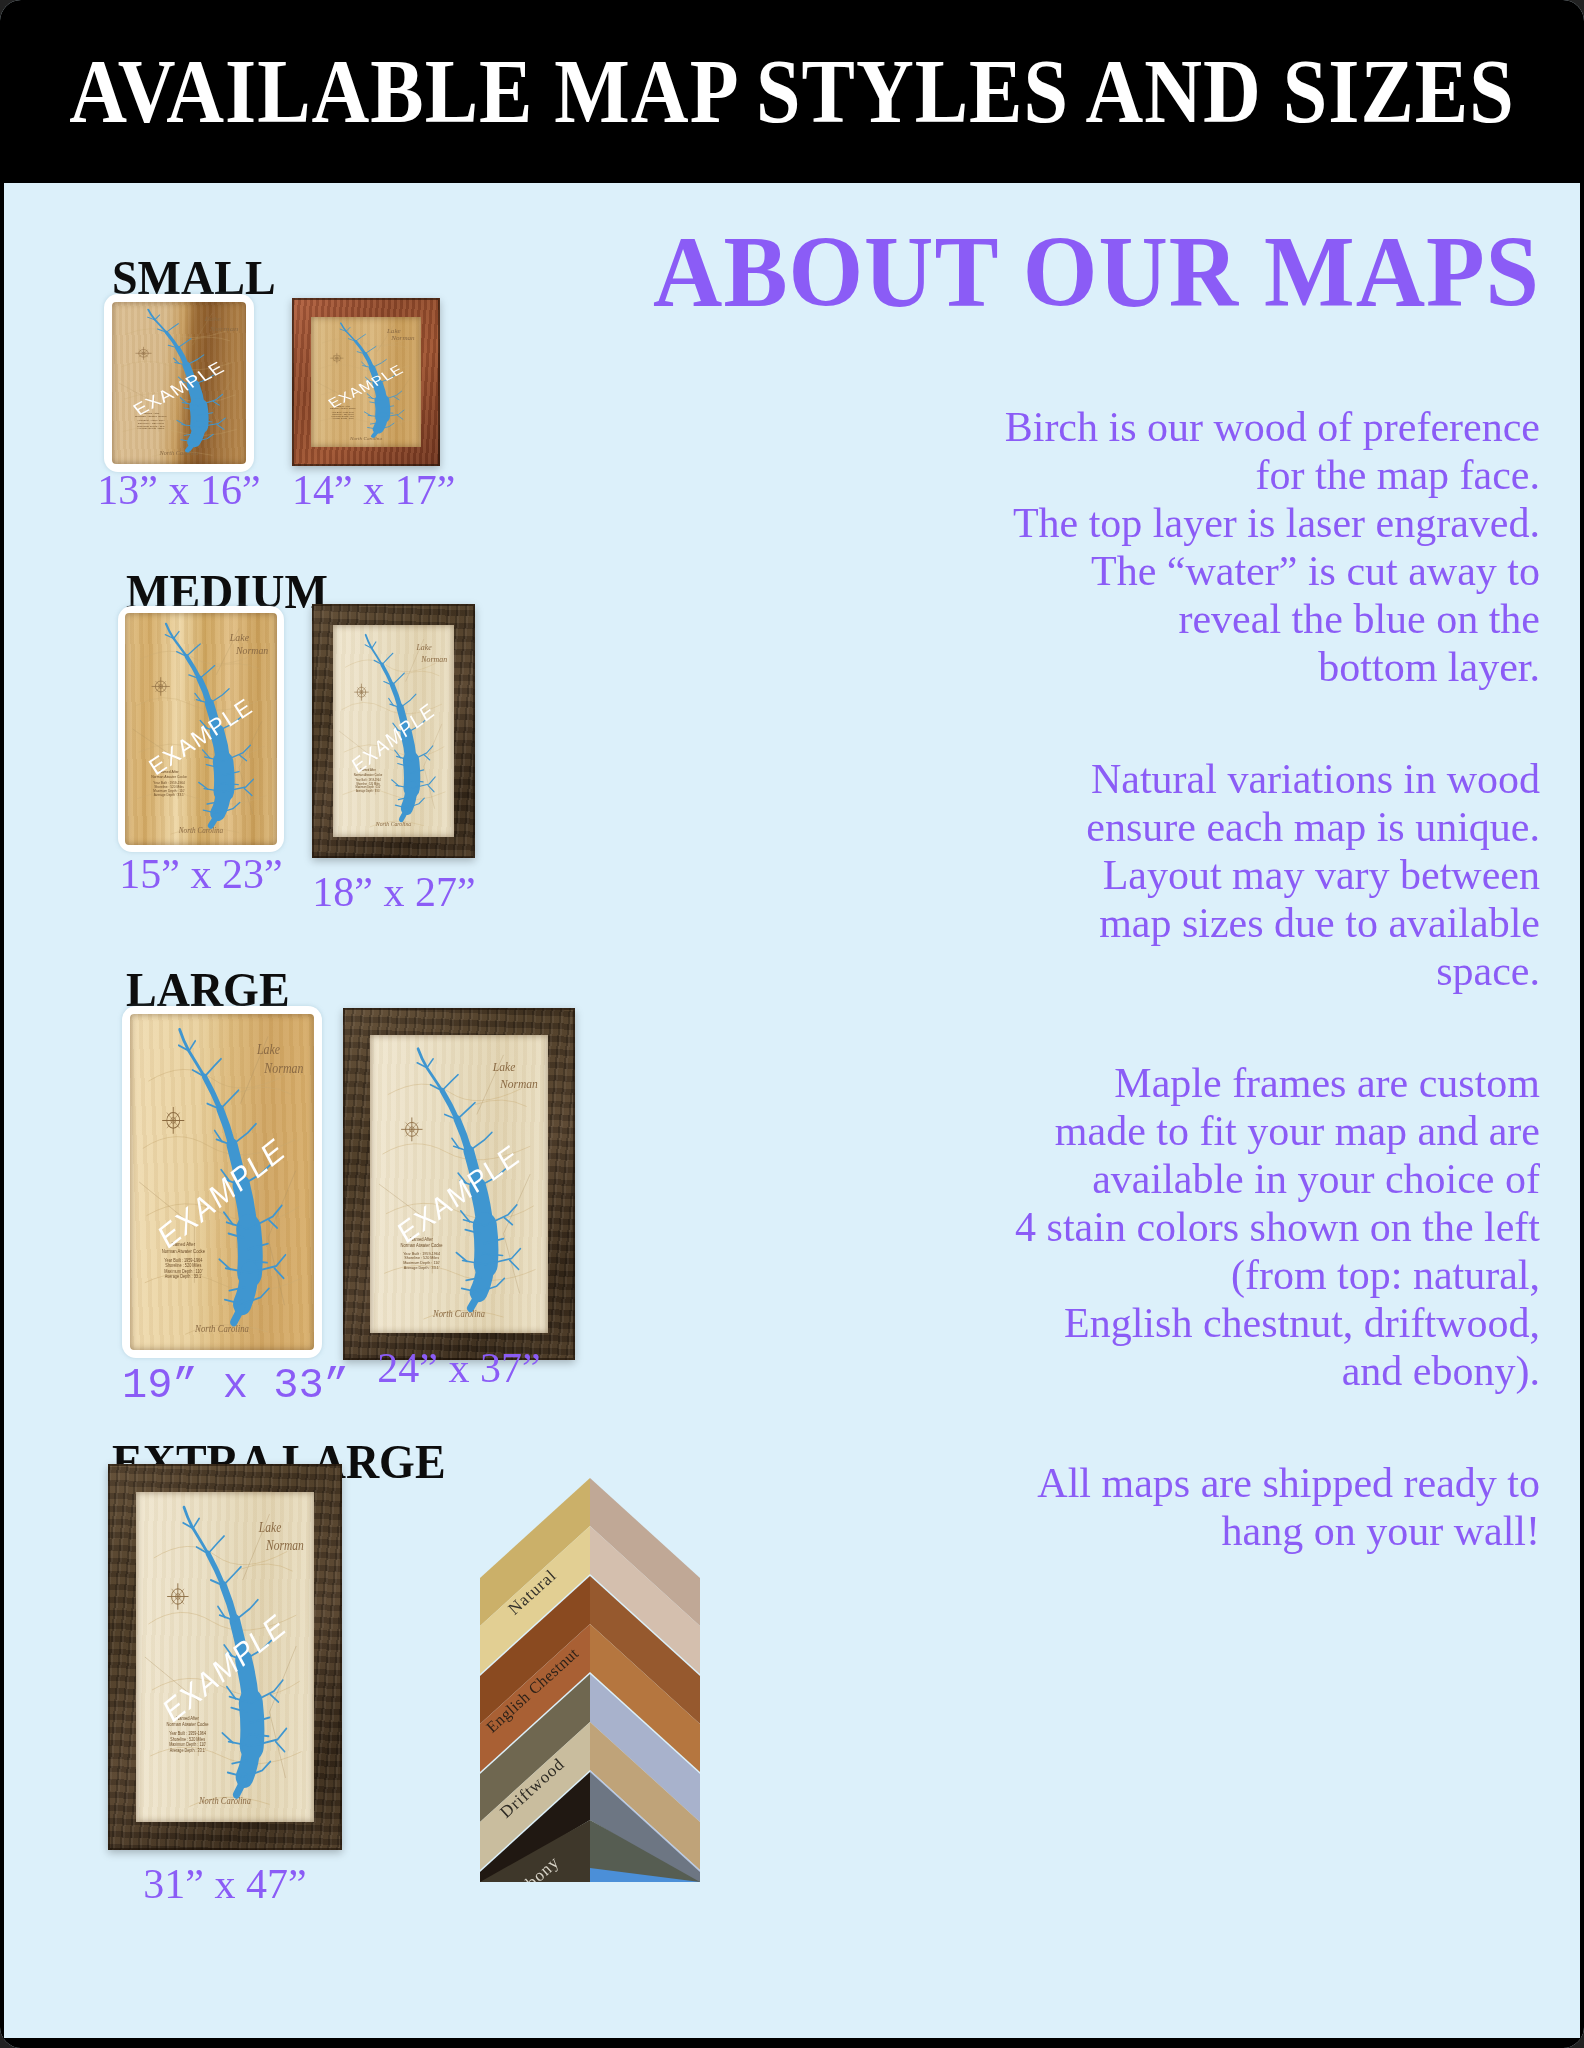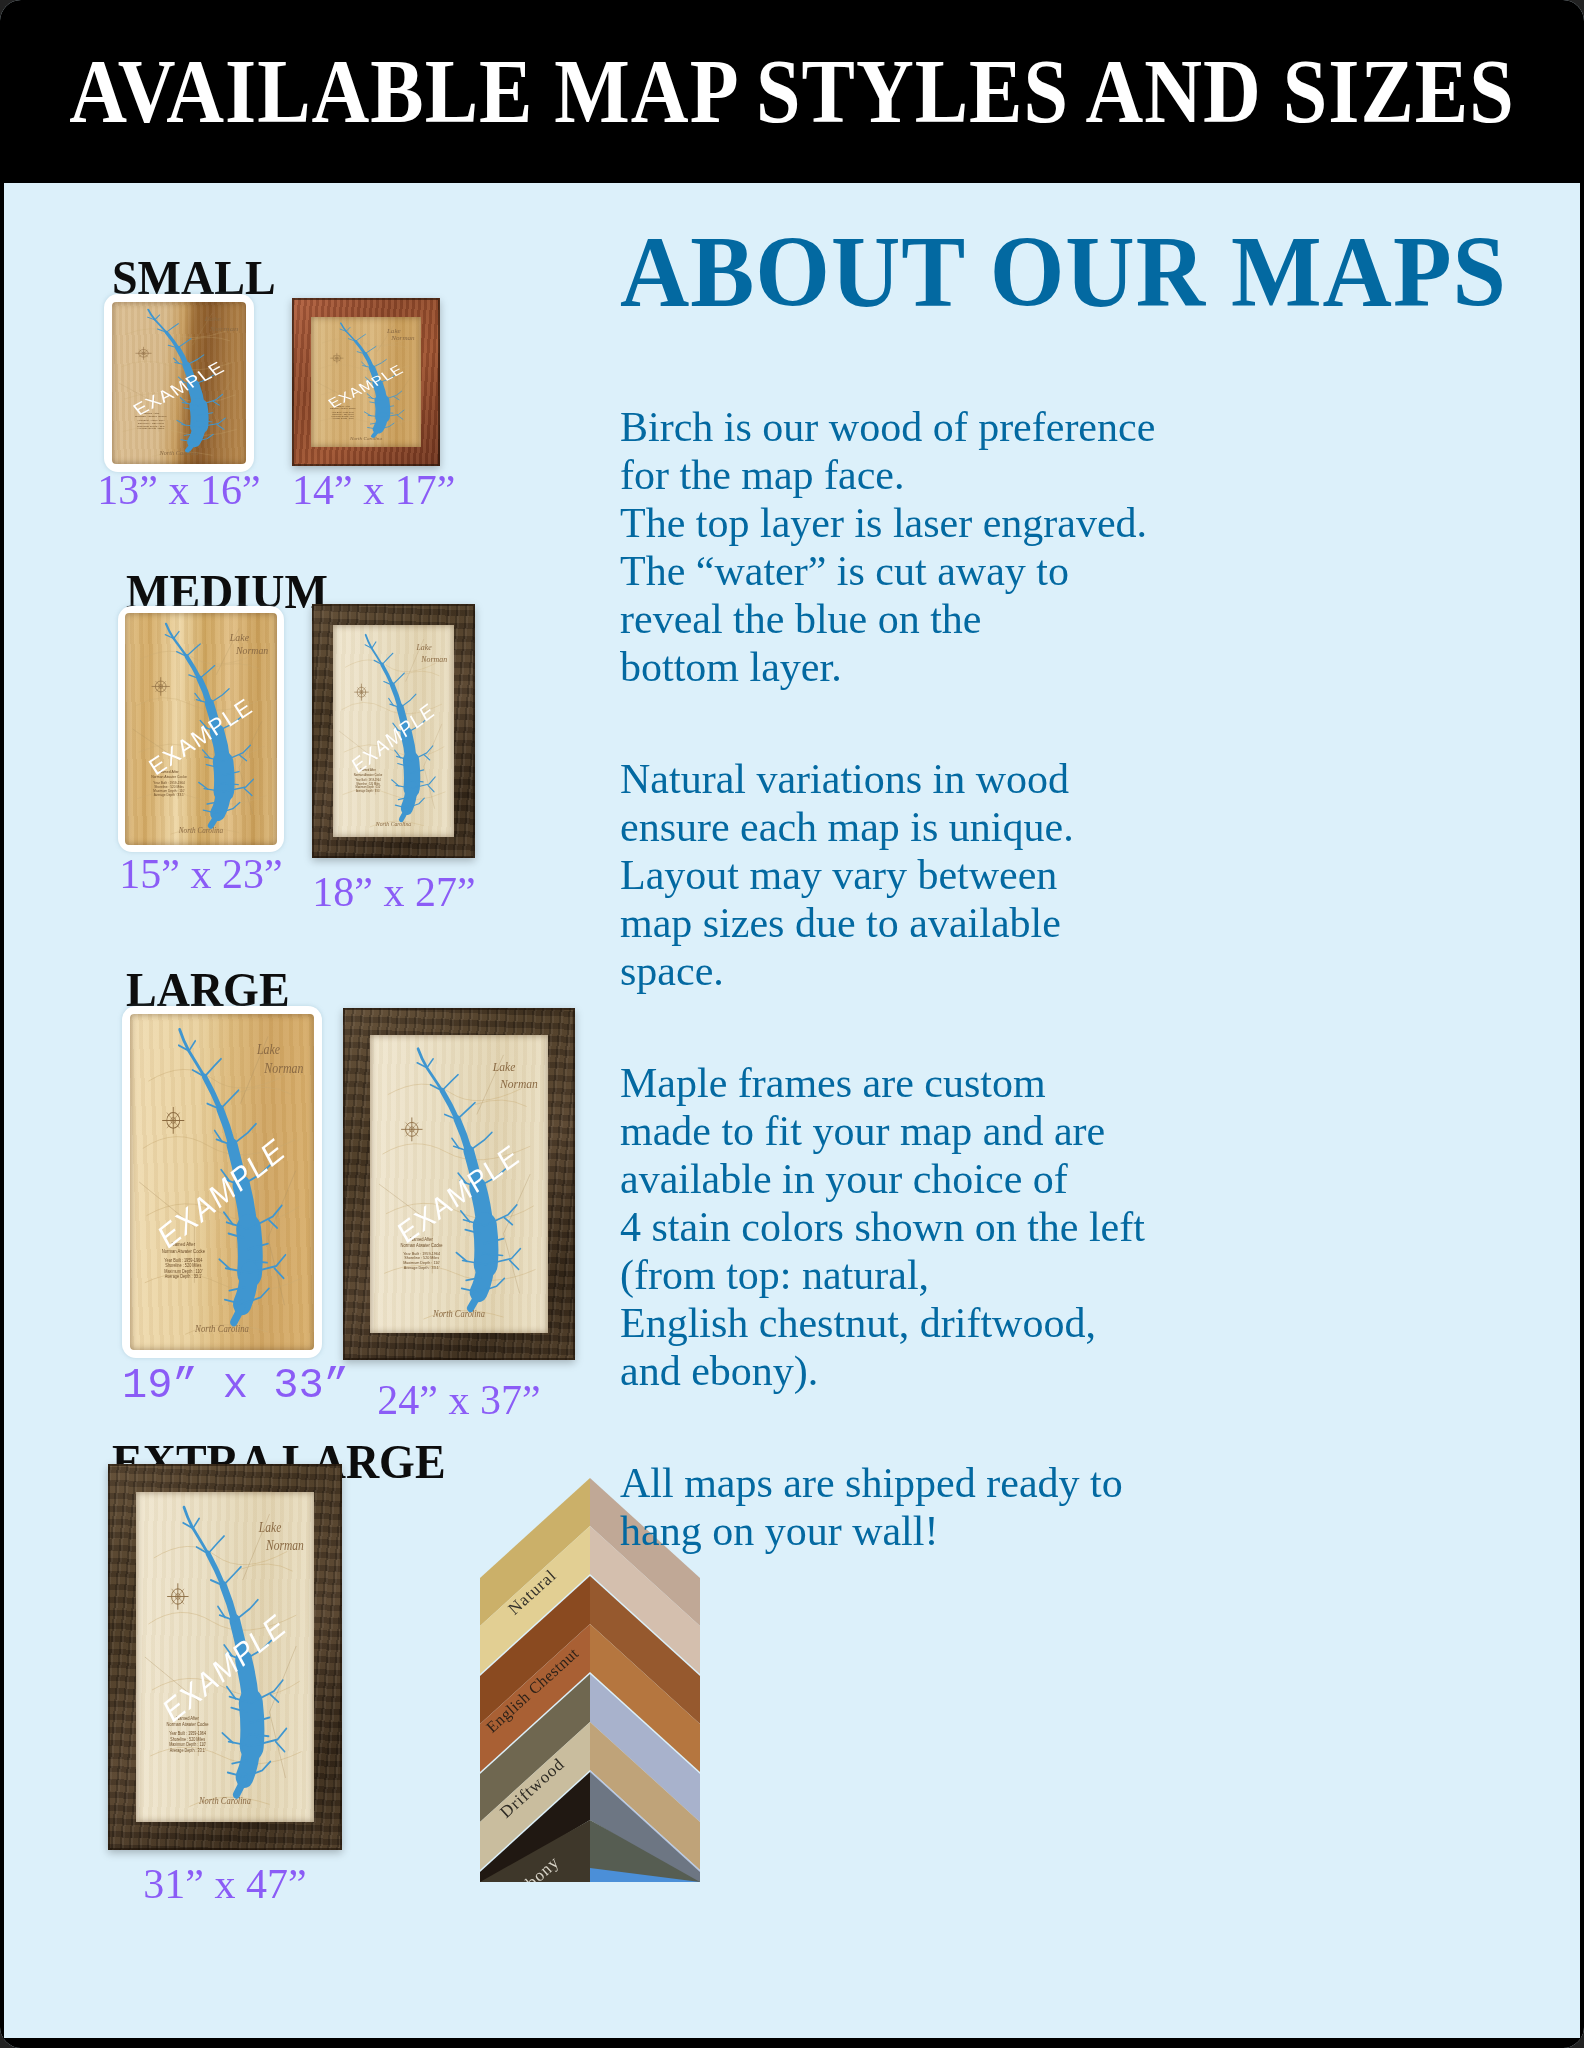--- a/index.html
+++ b/index.html
@@ -49,21 +49,21 @@
   .frame .face{border-radius:0;}
   .frame-red{background:
      repeating-linear-gradient(94deg,rgba(60,20,8,.16) 0 3px,rgba(255,200,160,.08) 3px 6px),
      linear-gradient(135deg,#b06040 0%,#8e4a2c 35%,#9e5432 60%,#6e3520 100%);}
   .frame-dark{background:
      repeating-linear-gradient(95deg,rgba(0,0,0,.20) 0 2px,rgba(255,255,255,.05) 2px 4px,rgba(0,0,0,0) 4px 9px),
      repeating-linear-gradient(2deg,rgba(30,20,10,.25) 0 6px,rgba(110,88,58,.20) 6px 13px),
      linear-gradient(140deg,#63503a 0%,#4a3a26 30%,#5a4733 55%,#35281a 82%,#4c3b28 100%);}
 
   
-  .about{position:absolute;left:620px;top:214px;width:920px;text-align:left;color:#0369a1;}
+  .about{position:absolute;left:620px;top:214px;width:920px;text-align:right;color:#8b5cf6;}
   .about-heading{font-weight:bold;font-size:96px;letter-spacing:1px;transform:scaleY(1.05);
                  transform-origin:center top;white-space:nowrap;}
   .about-body{margin-top:78px;font-size:42px;line-height:48px;}
   .about-body p{margin:14px 0 64px 0;}
 
   .stains{position:absolute;}
 </style>
 </head>
 <body>
 
@@ -204,21 +204,21 @@
     </div>
   </div>
   <div class="frame frame-dark" style="left:343px;top:1008px;width:232px;height:352px;padding:27px;">
     <div class="face wood-pale" style="width:178px;height:298px;">
       <svg viewBox="0 0 200 300" preserveAspectRatio="none">
           <use href="#lake-art"></use>
         </svg>
     </div>
   </div>
   <div class="size-label" style="left:122px;top:1362px;width:200px;font-family:Liberation Mono, monospace;">19” x 33”</div>
-  <div class="size-label" style="left:343px;top:1376px;width:232px;">24” x 37”</div>
+  <div class="size-label" style="left:343px;top:1344px;width:232px;">24” x 37”</div>
 
   <div class="sec-label" style="left:112px;top:1434px;">EXTRA LARGE</div>
   <div class="frame frame-dark" style="left:108px;top:1464px;width:234px;height:386px;padding:28px;">
     <div class="face wood-pale" style="width:178px;height:330px;">
       <svg viewBox="0 0 200 300" preserveAspectRatio="none">
           <use href="#lake-art"></use>
         </svg>
     </div>
   </div>
   <div class="size-label" style="left:88px;top:1860px;width:274px;">31” x 47”</div>

